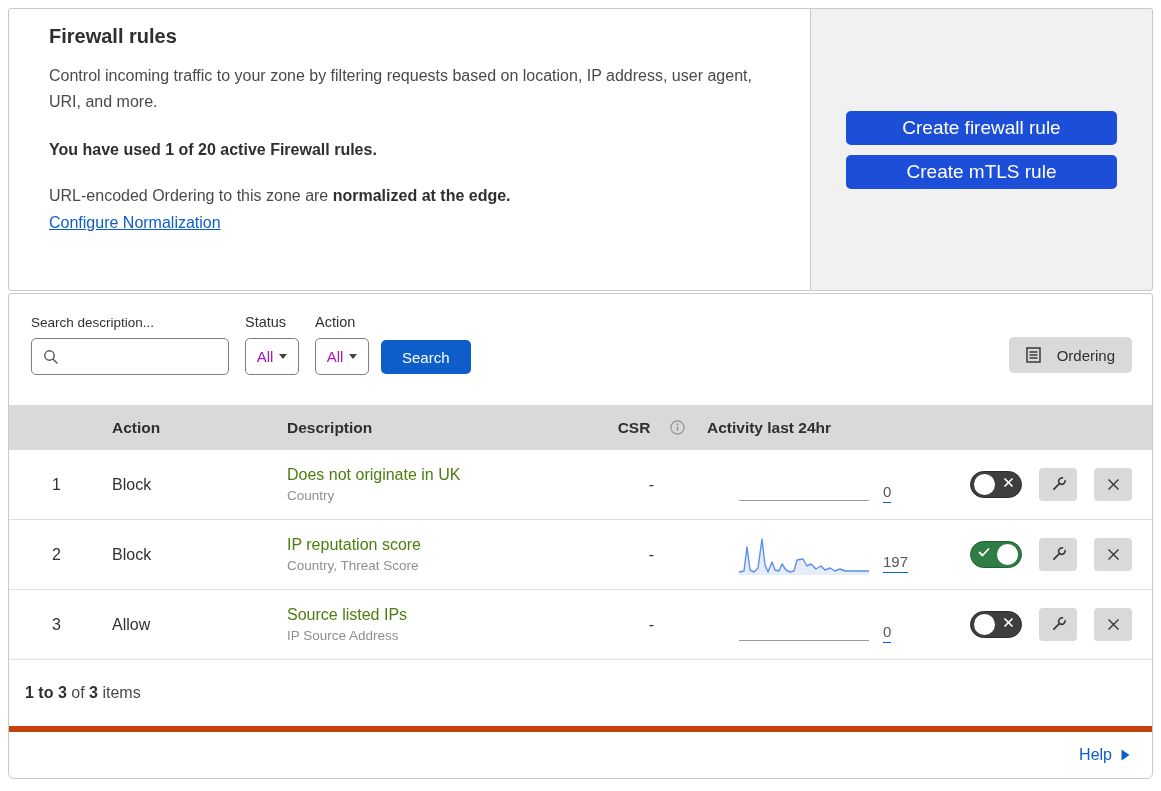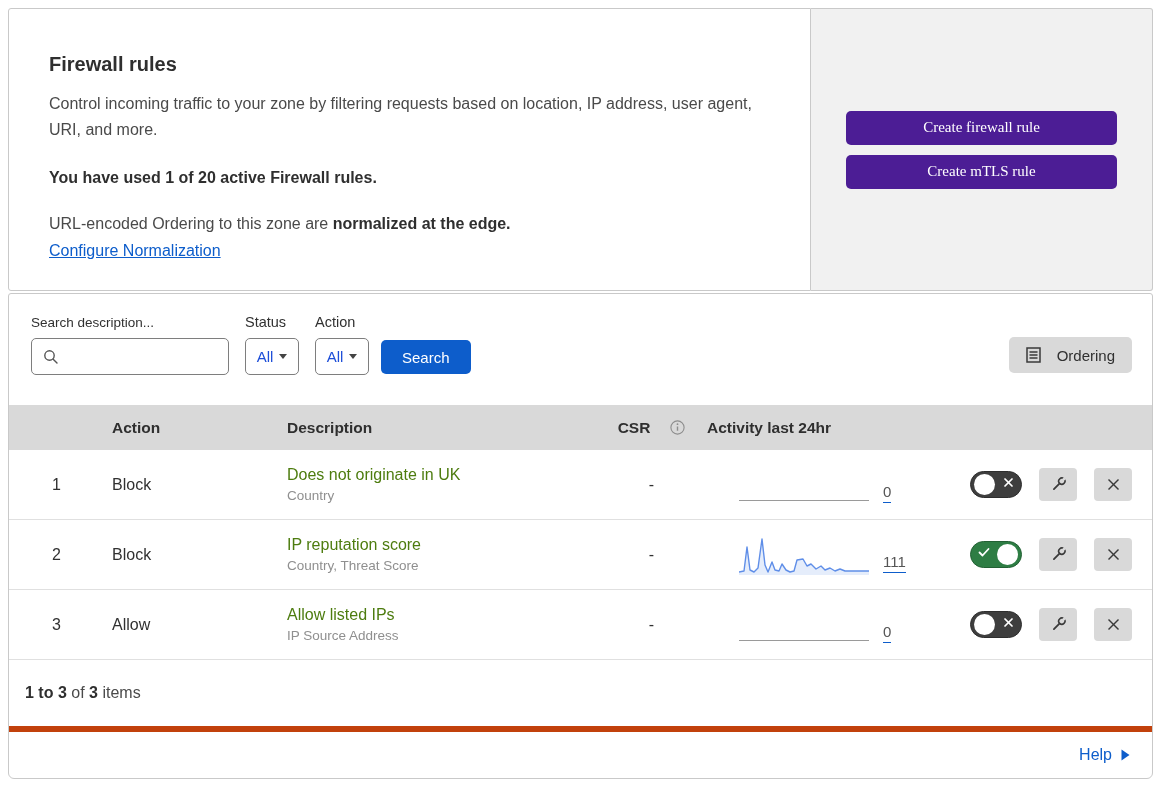--- a/index.html
+++ b/index.html
@@ -6,39 +6,39 @@
   body {
     width:1161px; height:791px; background:#ffffff;
     font-family:"Liberation Sans", sans-serif; color:#313131;
   }
   .page { padding:8px; }
 
   
   .top-section { display:flex; height:283px; }
   .intro-card {
     flex:1; background:#fff; border:1px solid #c9c9c9;
-    border-radius:3px 0 0 3px; padding:44px 40px;
+    border-radius:3px 0 0 3px; padding:16px 40px;
   }
   .intro-title { font-size:20px; font-weight:600; color:#2f2f2f; }
   .intro-desc { margin-top:15px; font-size:16px; line-height:1.62; color:#4a4a4a; max-width:730px; }
   .intro-usage { margin-top:26px; font-size:16px; font-weight:bold; color:#2f2f2f; }
   .intro-norm { margin-top:28px; font-size:16px; color:#4a4a4a; }
   .intro-norm b { color:#2f2f2f; }
   .config-link {
     display:inline-block; margin-top:9px; font-size:16px; color:#0d5dcb;
     text-decoration:underline; cursor:pointer;
   }
   .cta-panel {
     width:342px; background:#f1f1f1; border:1px solid #c9c9c9; border-left:none;
     border-radius:0 3px 3px 0; display:flex; flex-direction:column;
     justify-content:center; align-items:center; gap:10px;
   }
   .btn-primary {
-    width:271px; height:34px; background:#4c1d95; color:#fff; border:none;
-    border-radius:5px; font-size:15px; font-family:Liberation Serif, serif; cursor:pointer;
+    width:271px; height:34px; background:#1d4ed8; color:#fff; border:none;
+    border-radius:5px; font-size:19px; font-family:Liberation Sans, sans-serif; cursor:pointer;
   }
 
   
   .main-card {
     margin-top:2px; border:1px solid #c9c9c9; border-radius:3px 3px 6px 6px;
     background:#fff; overflow:hidden;
   }
 
   
   .filter-bar { display:flex; align-items:flex-end; padding:20px 20px 30px 22px; }
@@ -50,21 +50,21 @@
   }
   .search-box svg { position:absolute; left:11px; top:10px; }
   .search-input {
     width:100%; height:100%; border:none; outline:none; background:transparent;
     padding:0 10px 0 34px; font-size:15px; font-family:inherit; border-radius:5px;
   }
   .select-label { font-size:14.5px; color:#313131; margin-bottom:8px; display:block; }
   .select-box {
     width:54px; height:37px; border:1px solid #7e7e7e; border-radius:5px;
     display:flex; align-items:center; justify-content:center; gap:6px;
-    font-size:15px; color:#1d4ed8; background:#fff; cursor:pointer;
+    font-size:15px; color:#a21caf; background:#fff; cursor:pointer;
   }
   .caret-down {
     width:0; height:0; border-left:4.5px solid transparent;
     border-right:4.5px solid transparent; border-top:5.5px solid #444;
   }
   .btn-search {
     height:34px; padding:0 21px; background:#0d5dcb; color:#fff; border:none;
     border-radius:5px; font-size:15px; font-family:inherit; cursor:pointer;
     margin-left:-4px; margin-bottom:1px;
   }
@@ -239,21 +239,21 @@
         <div class="desc-sub">Country, Threat Score</div>
       </div>
       <div class="cell-csr">-</div>
       <div class="cell-activity">
         <div class="spark-wrap">
           <svg width="130" height="40" viewBox="0 0 130 40">
             <polygon points="0,37 5,36 8,12 11,35 15,37 19,33 23,4 26,30 29,37 33,27 36,35 40,36 43,29 47,35 51,37 55,36 58,25 64,24 68,31 72,29 77,34 82,31 86,35 91,33 96,36 101,34 106,36 111,36 116,36 121,36 126,36 130,36 130,40 0,40" fill="rgba(95,142,232,0.16)"></polygon>
             <polyline points="0,37 5,36 8,12 11,35 15,37 19,33 23,4 26,30 29,37 33,27 36,35 40,36 43,29 47,35 51,37 55,36 58,25 64,24 68,31 72,29 77,34 82,31 86,35 91,33 96,36 101,34 106,36 111,36 116,36 121,36 126,36 130,36" fill="none" stroke="#5f8ee8" stroke-width="1.4" stroke-linejoin="round"></polyline>
           </svg>
         </div>
-        <a class="activity-count">111</a>
+        <a class="activity-count">197</a>
       </div>
       <div class="cell-controls">
         <div class="toggle on">
           <svg class="glyph" width="12" height="11" viewBox="0 0 12 11">
             <polyline points="1.5,5.5 4.5,8.5 10.5,2" fill="none" stroke="#fff" stroke-width="1.8" stroke-linecap="round" stroke-linejoin="round"></polyline>
           </svg>
           <div class="knob"></div>
         </div>
         <button class="icon-btn">
           <svg width="17" height="17" viewBox="0 0 16 16">
@@ -270,21 +270,21 @@
             <line x1="12.5" y1="2.5" x2="2.5" y2="12.5" stroke="#3a3a3a" stroke-width="1.4"></line>
           </svg>
         </button>
       </div>
     </div>
 
     <div class="tgrid trow">
       <div class="cell-priority">3</div>
       <div class="cell-action">Allow</div>
       <div class="cell-desc">
-        <div class="desc-main">Allow listed IPs</div>
+        <div class="desc-main">Source listed IPs</div>
         <div class="desc-sub">IP Source Address</div>
       </div>
       <div class="cell-csr">-</div>
       <div class="cell-activity">
         <div class="spark-wrap">
             <div class="flat-line"></div>
           </div>
         <a class="activity-count">0</a>
       </div>
       <div class="cell-controls">

